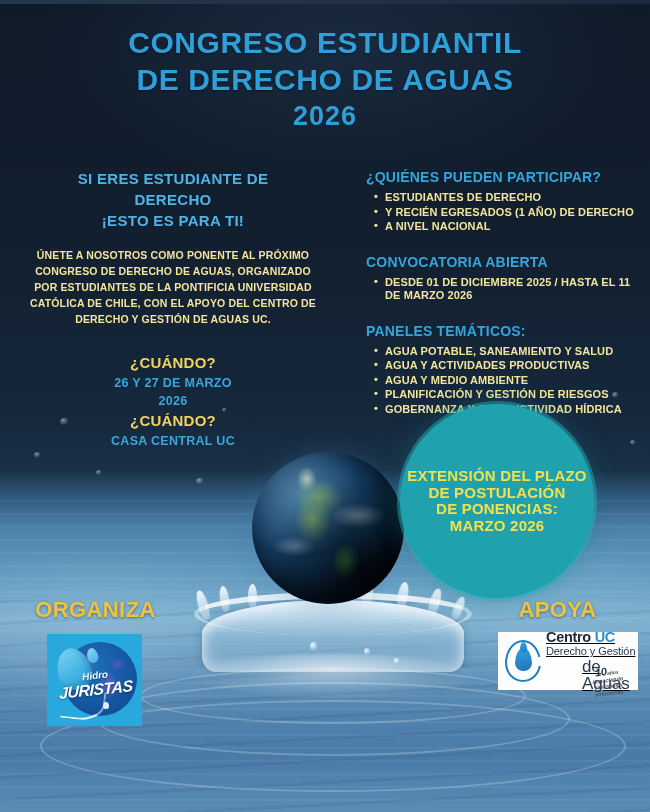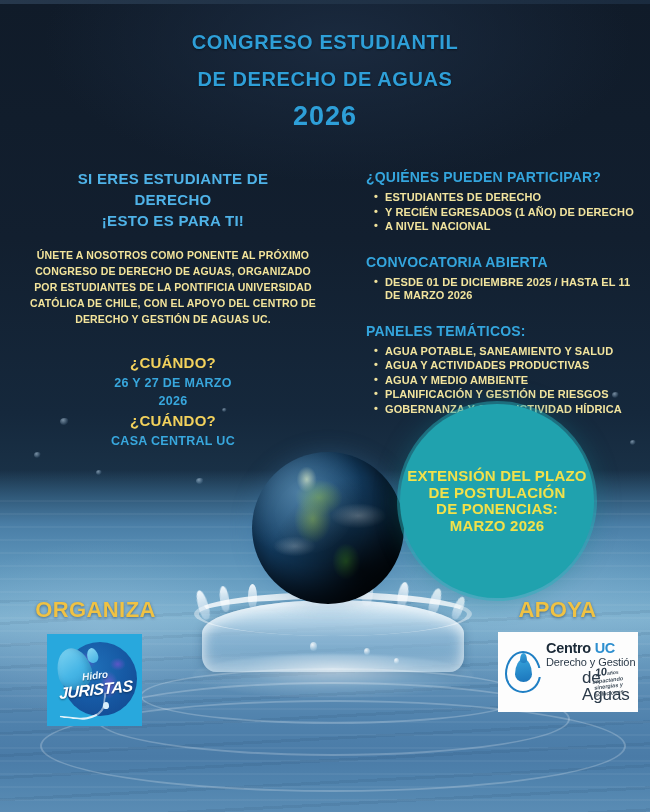--- a/index.html
+++ b/index.html
@@ -93,21 +93,21 @@
   }
 
   
   .title-block {
     position: absolute;
     left: 0; top: 24px; width: 650px;
     text-align: center;
   }
   .title-line {
     color: #2e9fd8;
-    font-size: 20px;
+    font-size: 30px;
     font-weight: bold;
     letter-spacing: 0.6px;
     line-height: 37px;
     text-shadow: 0 1px 2px rgba(0,0,0,.45);
   }
   .title-year {
     color: #2e9fd8;
     font-size: 27px;
     font-weight: bold;
     line-height: 37px;
@@ -383,25 +383,26 @@
     left: 56px; top: 68px;
     width: 6px; height: 7px;
     background: #d8eefb;
     border-radius: 50% 50% 50% 50% / 60% 60% 40% 40%;
   }
 
   
   .centro-logo {
     position: absolute;
     left: 498px; top: 632px;
-    width: 140px; height: 80px;
+    width: 140px; height: 58px;
     background: #fdfdfd;
     display: flex;
     align-items: center;
     padding-left: 7px;
+    text-decoration: underline;
   }
   .cuc-mark {
     position: relative;
     width: 36px; height: 46px;
     flex: 0 0 36px;
   }
   .cuc-ring {
     position: absolute;
     left: 0; top: 2px;
     width: 36px; height: 42px;

